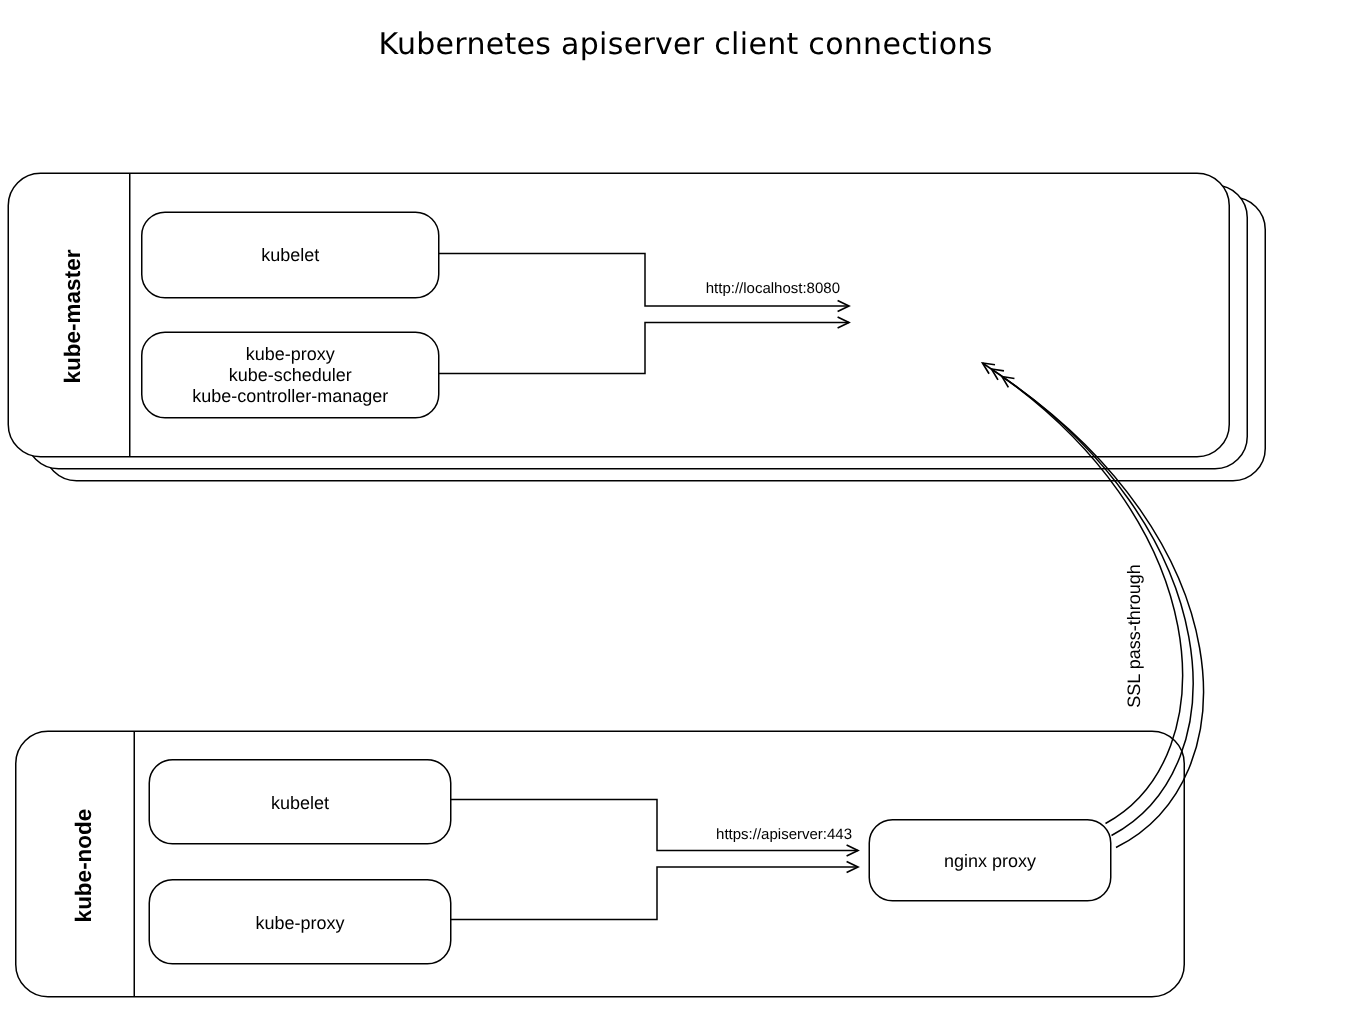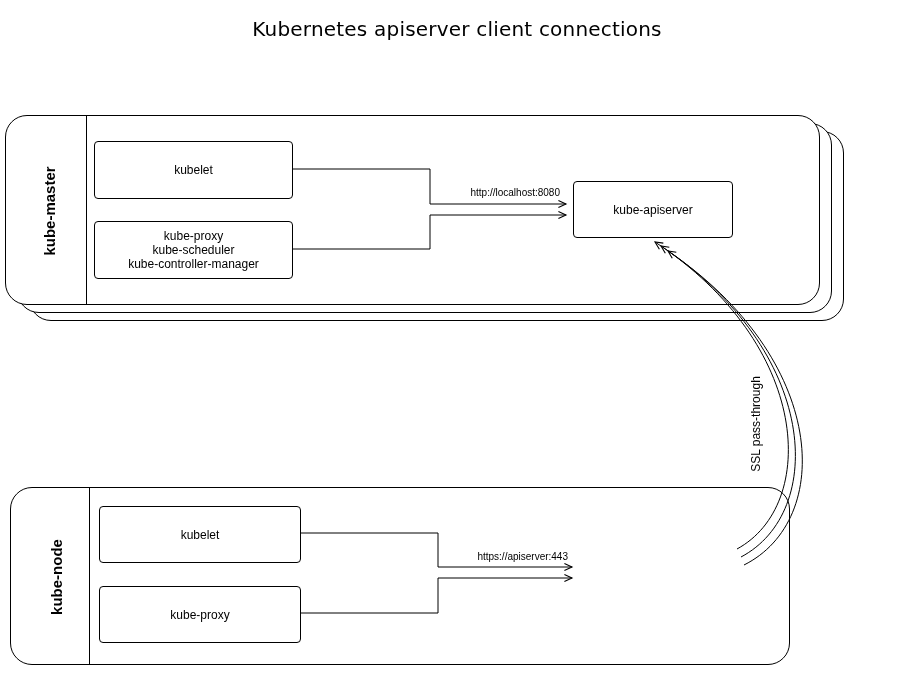--- a/index.html
+++ b/index.html
@@ -15,21 +15,21 @@
   }
   .layer, .group {
     position:absolute; border:1.6px solid #000; border-radius:22px; background:#fff;
   }
   .divider { position:absolute; top:0; bottom:0; width:0; border-left:1.6px solid #000; }
   .vlabel {
     position:absolute; white-space:nowrap; font-weight:bold; font-size:15px;
     transform:translate(-50%,-50%) rotate(-90deg); transform-origin:center;
   }
   .node-box {
-    position:absolute; border:1.6px solid #000; border-radius:4px; background:#fff;
+    position:absolute; border:1.6px solid #000; border-radius:16px; background:#fff;
     display:flex; flex-direction:column; align-items:center; justify-content:center;
     font-size:12px; line-height:14px; text-align:center;
   }
   .edge-label {
     position:absolute; font-size:10px; white-space:nowrap; text-align:right;
   }
   .ssl-label {
     position:absolute; font-size:12px; white-space:nowrap;
     transform:translate(-50%,-50%) rotate(-90deg); transform-origin:center;
   }
@@ -69,37 +69,37 @@
   <div class="node-box" id="m-kubelet">
     <span>kubelet</span>
   </div>
 
   <div class="node-box" id="m-proxy">
     <span>kube-proxy</span>
     <span>kube-scheduler</span>
     <span>kube-controller-manager</span>
   </div>
 
-  <div class="node-box" id="m-apiserver">
-    <span>kube-apiserver</span>
-  </div>
 </div>
 
 <div class="group" id="node-group">
   <div class="divider" id="node-divider"></div>
   <div class="vlabel" id="node-vlabel">kube-node</div>
 
   <div class="node-box" id="n-kubelet">
     <span>kubelet</span>
   </div>
 
   <div class="node-box" id="n-proxy">
     <span>kube-proxy</span>
   </div>
 
+  <div class="node-box" id="n-nginx">
+    <span>nginx proxy</span>
+  </div>
 </div>
 
 <div class="edge-label" id="master-edge-label">http://localhost:8080</div>
 <div class="edge-label" id="node-edge-label">https://apiserver:443</div>
 <div class="ssl-label" id="ssl-edge-label">SSL pass-through</div>
 
 <svg class="wires" width="914" height="674" viewBox="0 0 914 674">
   <defs>
     <marker id="arrow" markerWidth="11" markerHeight="11" refX="8.6" refY="5" orient="auto" markerUnits="userSpaceOnUse">
       <path d="M1,1.4 L8.6,5 L1,8.6" fill="none" stroke="#000" stroke-width="1.1"></path>

